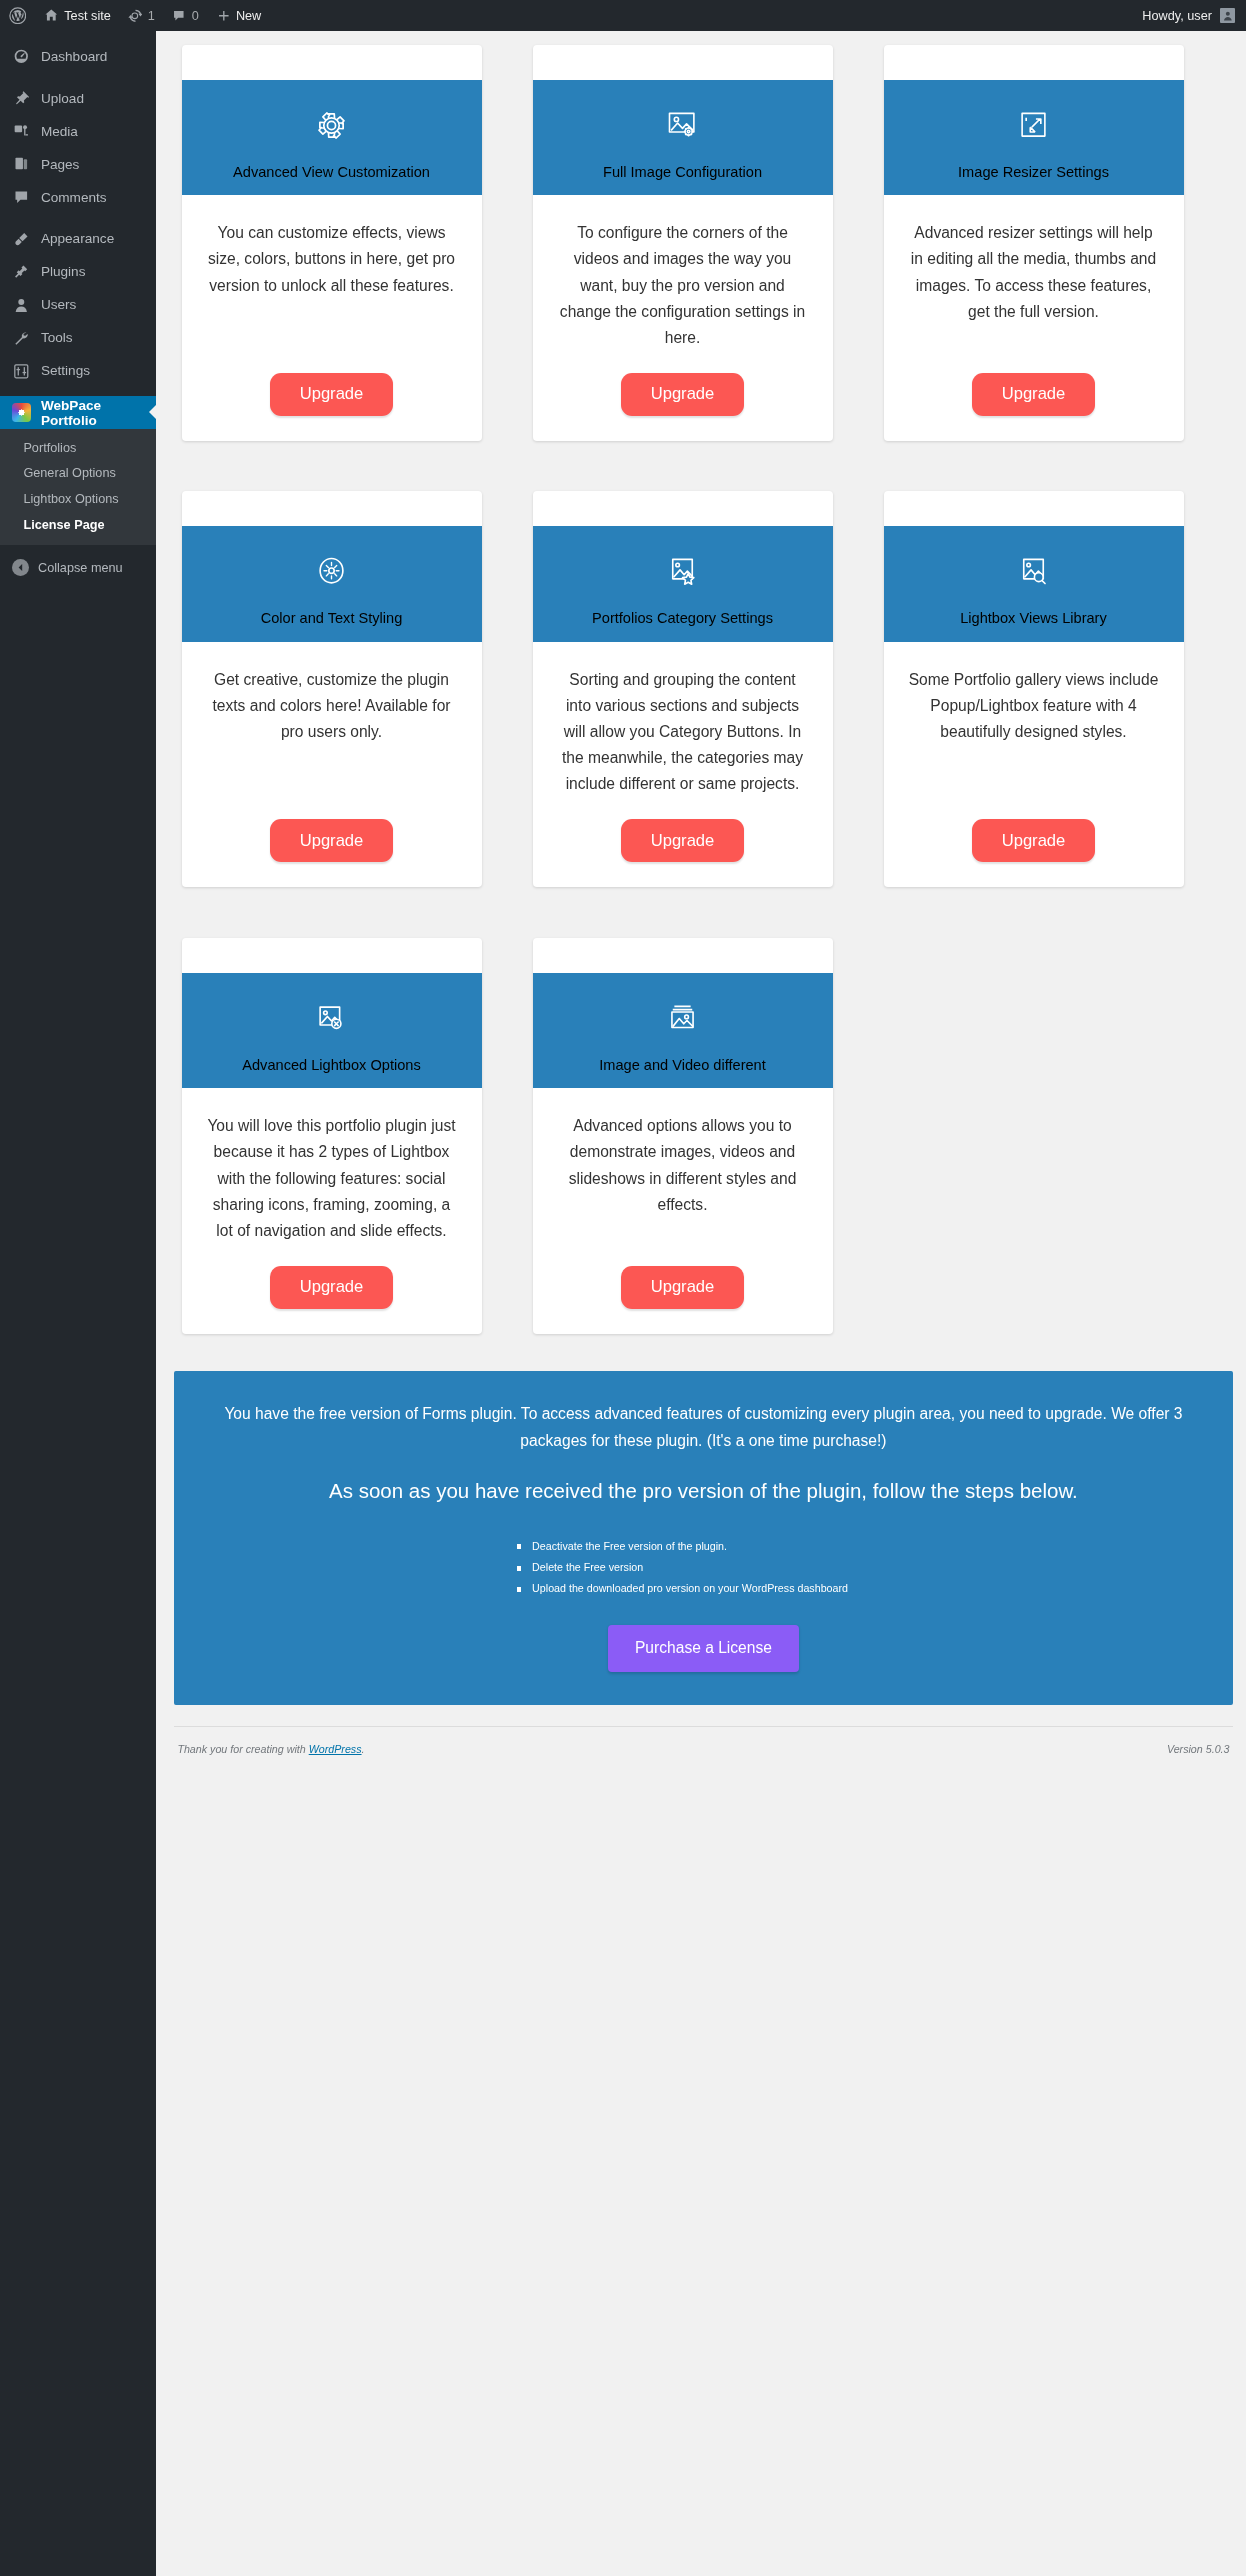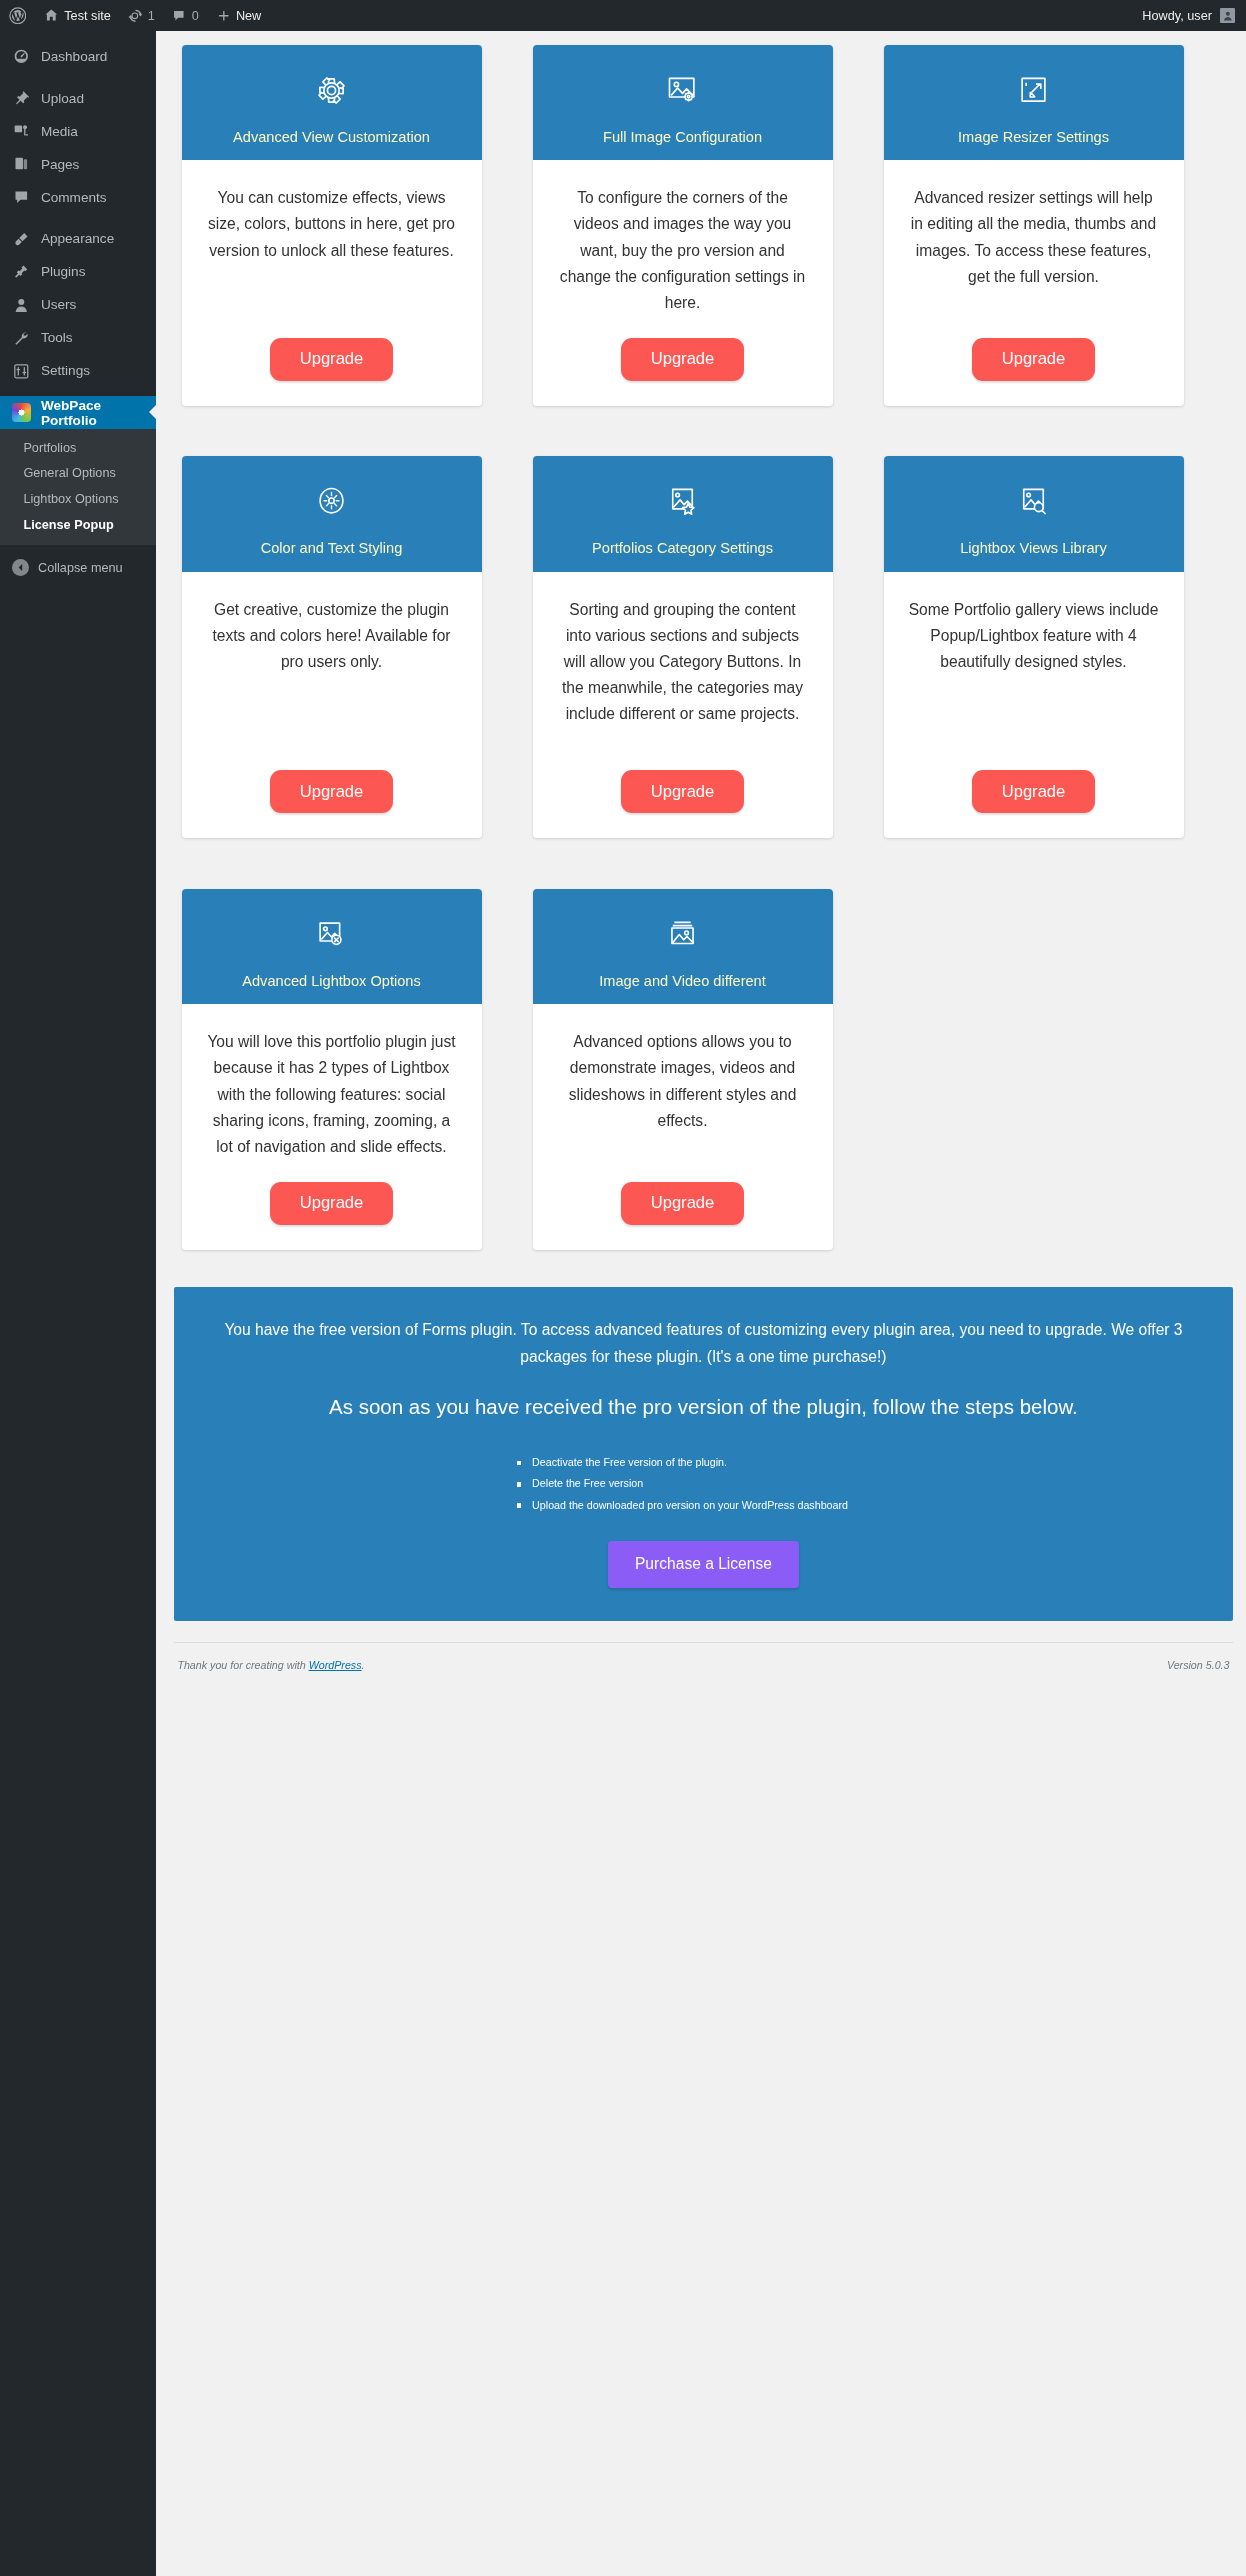--- a/index.html
+++ b/index.html
@@ -100,23 +100,24 @@
   .card {
     width: 300px;
     background: #fff;
     border-radius: 3.9px;
     box-shadow: 0 1px 2.9px rgba(0,0,0,.14);
     display: flex; flex-direction: column;
     overflow: hidden;
   }
   .card-head {
     background: #2980b9;
-    color: #fef9c3;
+    color: #000000;
     padding: 21.4px 9.7px 15.6px 9.7px;
     text-align: center;
+    margin-top: 35px;
   }
   .card-icon { height: 49px; display: flex; align-items: center; justify-content: center; }
   .card-title { font-size: 14.6px; margin-top: 13.6px; font-weight: 400; }
   .card-body {
     flex: 1;
     padding: 25px 25px 0 25px;
     text-align: center;
     color: #333;
     font-size: 15.6px;
     line-height: 1.68;
@@ -360,21 +361,21 @@
     <span class="mi-icon">
       <span class="plugin-logo"></span>
     </span>
     <span>WebPace Portfolio</span>
   </div>
 
   <div class="submenu">
     <a href="#">Portfolios</a>
     <a href="#">General Options</a>
     <a href="#">Lightbox Options</a>
-    <a href="#" class="active">License Popup</a>
+    <a href="#" class="active">License Page</a>
   </div>
 
   <div class="collapse">
     <span class="collapse-icon">
       <svg width="8.8" height="8.8" viewBox="0 0 10 10">
           <path d="M7 1L3 5l4 4z" fill="#23282d"></path>
         </svg>
     </span>
     <span>Collapse menu</span>
   </div>

